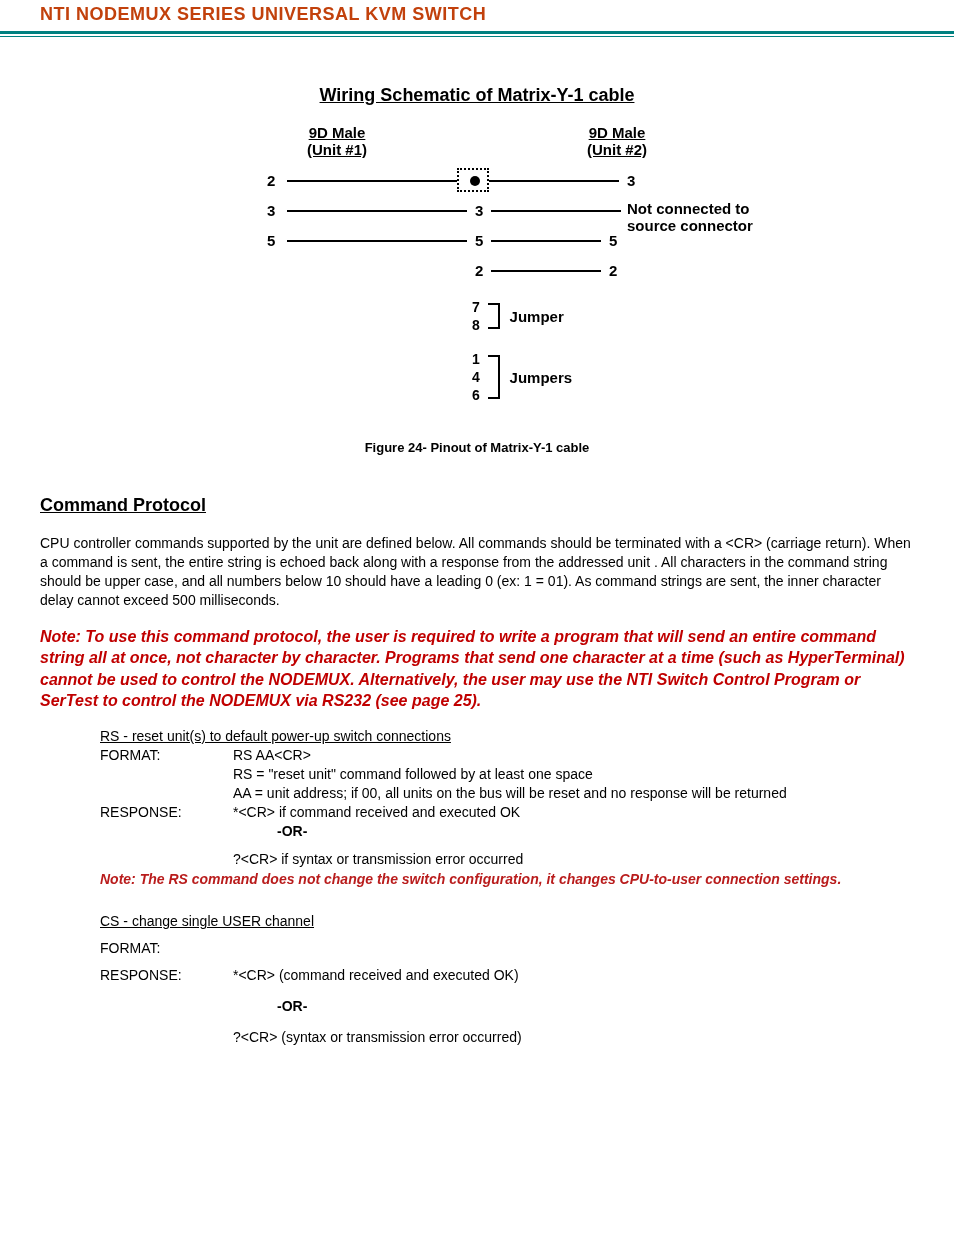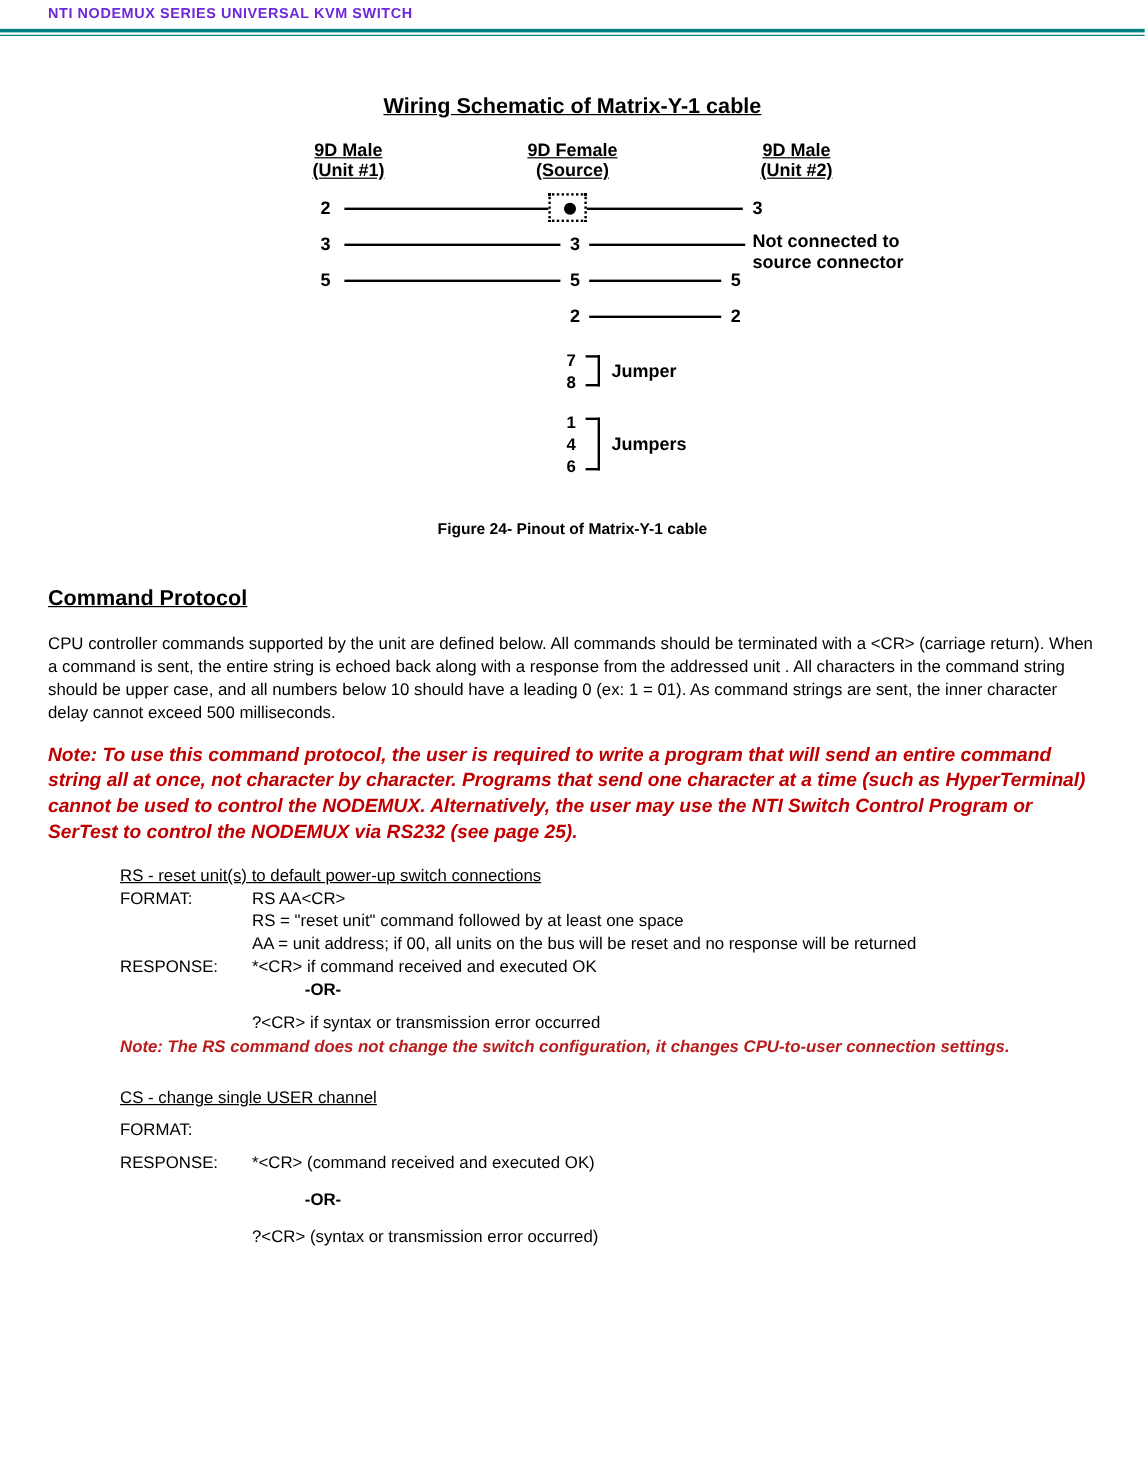--- a/index.html
+++ b/index.html
@@ -10,23 +10,23 @@
     color: #000;
   }
   .page {
     width: 954px;
     margin: 0 auto;
     padding: 18px 40px 30px 40px;
     position: relative;
     min-height: 1235px;
   }
   .header-text {
-    color: #6d28d9;
-    font-weight: bold;
-    font-size: 12px;
+    color: #c2410c;
+    font-weight: bold;
+    font-size: 18px;
     letter-spacing: 0.5px;
     padding: 4px 40px 6px 40px;
   }
   .header-rule {
     border: none;
     border-top: 3px solid #008080;
     border-bottom: 1px solid #008080;
     height: 6px;
     margin: 0 0 20px 0;
     background: #fff;
@@ -141,20 +141,21 @@
     font-size: 14px;
     text-decoration: underline;
     margin-left: 60px;
     margin-bottom: 2px;
   }
   .cmd-row {
     display: flex;
     font-size: 14px;
     margin-left: 60px;
     line-height: 1.35;
+    gap: 23px;
   }
   .cmd-label {
     width: 110px;
     flex-shrink: 0;
   }
   .cmd-body { flex: 1; }
   .cmd-body .line { margin-bottom: 6px; }
   .or { font-weight: bold; margin-left: 44px; }
   .note-inline {
     color: #b91c1c;
@@ -171,21 +172,20 @@
 <div class="header-text">NTI NODEMUX SERIES UNIVERSAL KVM SWITCH</div>
 <hr class="header-rule">
 
 <div class="page">
 
   <div class="schematic-title">Wiring Schematic of Matrix-Y-1 cable</div>
 
   <div class="schematic">
     <div class="sch-col-labels">
       <div><span class="u"><span>9D Male</span><br><span>(Unit #1)</span></span></div>
-      <div><span class="u"><span>9D Female</span><br><span>(Source)</span></span></div>
       <div><span class="u"><span>9D Male</span><br><span>(Unit #2)</span></span></div>
     </div>
 
     <div class="sch-row">
       <span class="sch-num" style="left:70px">2</span>
       <span class="sch-line" style="left:90px;width:170px"></span>
       <span class="dotbox" style="left:260px">
           <span class="dot"></span>
         </span>
       <span class="sch-line" style="left:292px;width:130px"></span>

